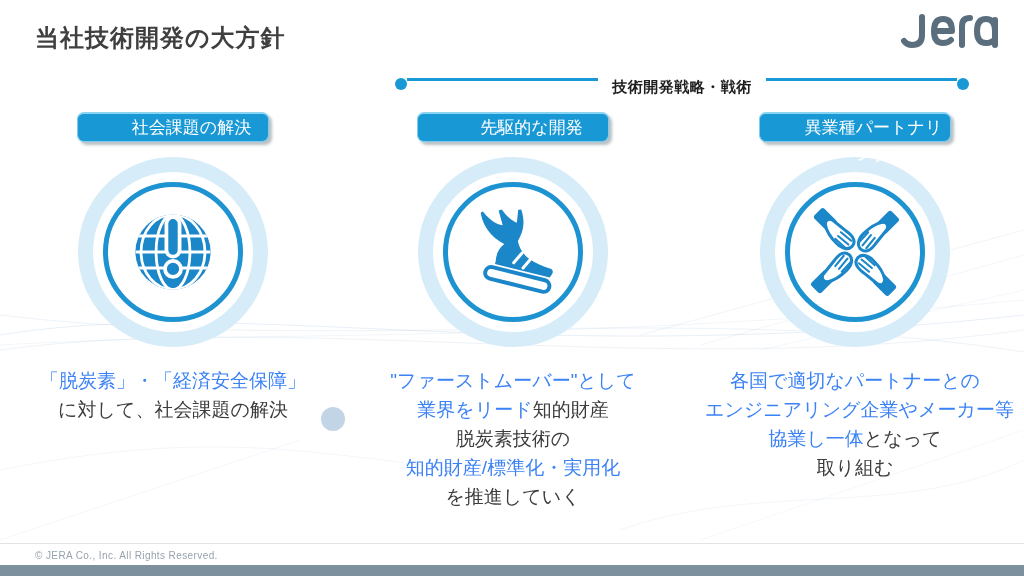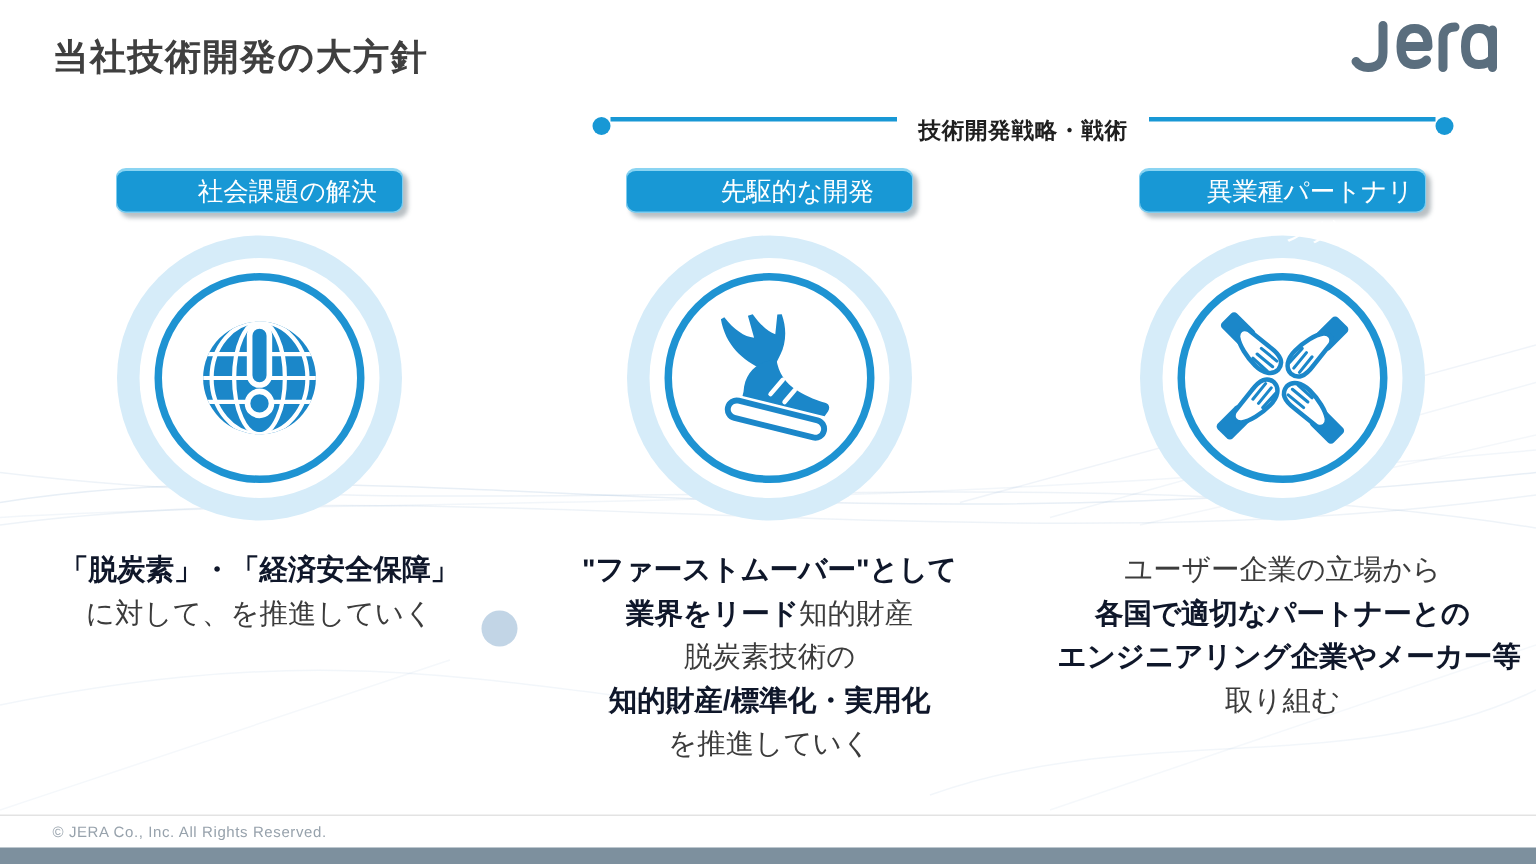--- a/index.html
+++ b/index.html
@@ -29,21 +29,21 @@
     padding-left:37px;
   }
   .ring{width:190px;height:190px;margin:15px auto 0;border-radius:50%;background:#D6ECF9;
     display:flex;align-items:center;justify-content:center;}
   .ring-mid{width:160px;height:160px;border-radius:50%;background:#ffffff;
     display:flex;align-items:center;justify-content:center;}
   .ring-inner{width:140px;height:140px;box-sizing:border-box;border-radius:50%;
     border:5px solid #1E93D2;background:#ffffff;display:flex;align-items:center;justify-content:center;}
   .icon{width:94px;height:94px;display:block;}
   .texts{margin-top:19px;font-size:19px;line-height:29px;color:#3C3C3C;white-space:nowrap;}
-  .em{color:#0f172a;font-weight:bold;}
+  .em{color:#3b82f6;font-weight:normal;}
   
   .mesh{position:absolute;left:0;top:0;width:1024px;height:576px;pointer-events:none;}
   .deco-dot{position:absolute;left:321px;top:407px;width:24px;height:24px;border-radius:50%;background:#B7CEE2;opacity:.85;}
   
   .footer-line{position:absolute;left:0;top:543px;width:1024px;height:1px;background:#E3E3E3;}
   .footer-text{position:absolute;left:35px;top:550px;font-size:10px;color:#97A2AC;letter-spacing:.4px;}
   .bottom-bar{position:absolute;left:0;bottom:0;width:1024px;height:11px;background:#7D909E;}
 </style>
 </head>
 <body>
@@ -103,21 +103,21 @@
             <line x1="10" y1="67" x2="90" y2="67"></line>
           </g>
           <rect x="43" y="13" width="14" height="42" rx="7" fill="#1B87C9" stroke="#ffffff" stroke-width="4"></rect>
           <circle cx="50" cy="68" r="8.5" fill="#1B87C9" stroke="#ffffff" stroke-width="4"></circle>
         </svg>
       </div>
         </div>
     </div>
     <div class="texts">
       <div><span class="em">「脱炭素」・「経済安全保障」</span></div>
-      <div><span>に対して、を推進していく</span></div>
+      <div><span>に対して、社会課題の解決</span></div>
     </div>
   </div>
 
   <div class="col col2">
     <div class="badge">先駆的な開発</div>
     <div class="ring">
       <div class="ring-mid">
           <div class="ring-inner">
         <svg class="icon" viewBox="0 0 100 100">
           <g transform="rotate(14 50 52)" fill="#1B87C9">
@@ -154,23 +154,23 @@
           </defs>
           <use href="#arm"></use>
           <use href="#arm" transform="rotate(90 50 50)"></use>
           <use href="#arm" transform="rotate(180 50 50)"></use>
           <use href="#arm" transform="rotate(270 50 50)"></use>
         </svg>
       </div>
         </div>
     </div>
     <div class="texts">
-      <div><span>ユーザー企業の立場から</span></div>
       <div><span class="em">各国で適切なパートナーとの</span></div>
       <div><span class="em">エンジニアリング企業やメーカー等</span></div>
+      <div><span class="em">協業し一体</span><span>となって</span></div>
       <div><span>取り組む</span></div>
     </div>
   </div>
 
   <div class="footer-line"></div>
   <div class="footer-text">© JERA Co., Inc. All Rights Reserved.</div>
   <div class="bottom-bar"></div>
 
 </div>
 

